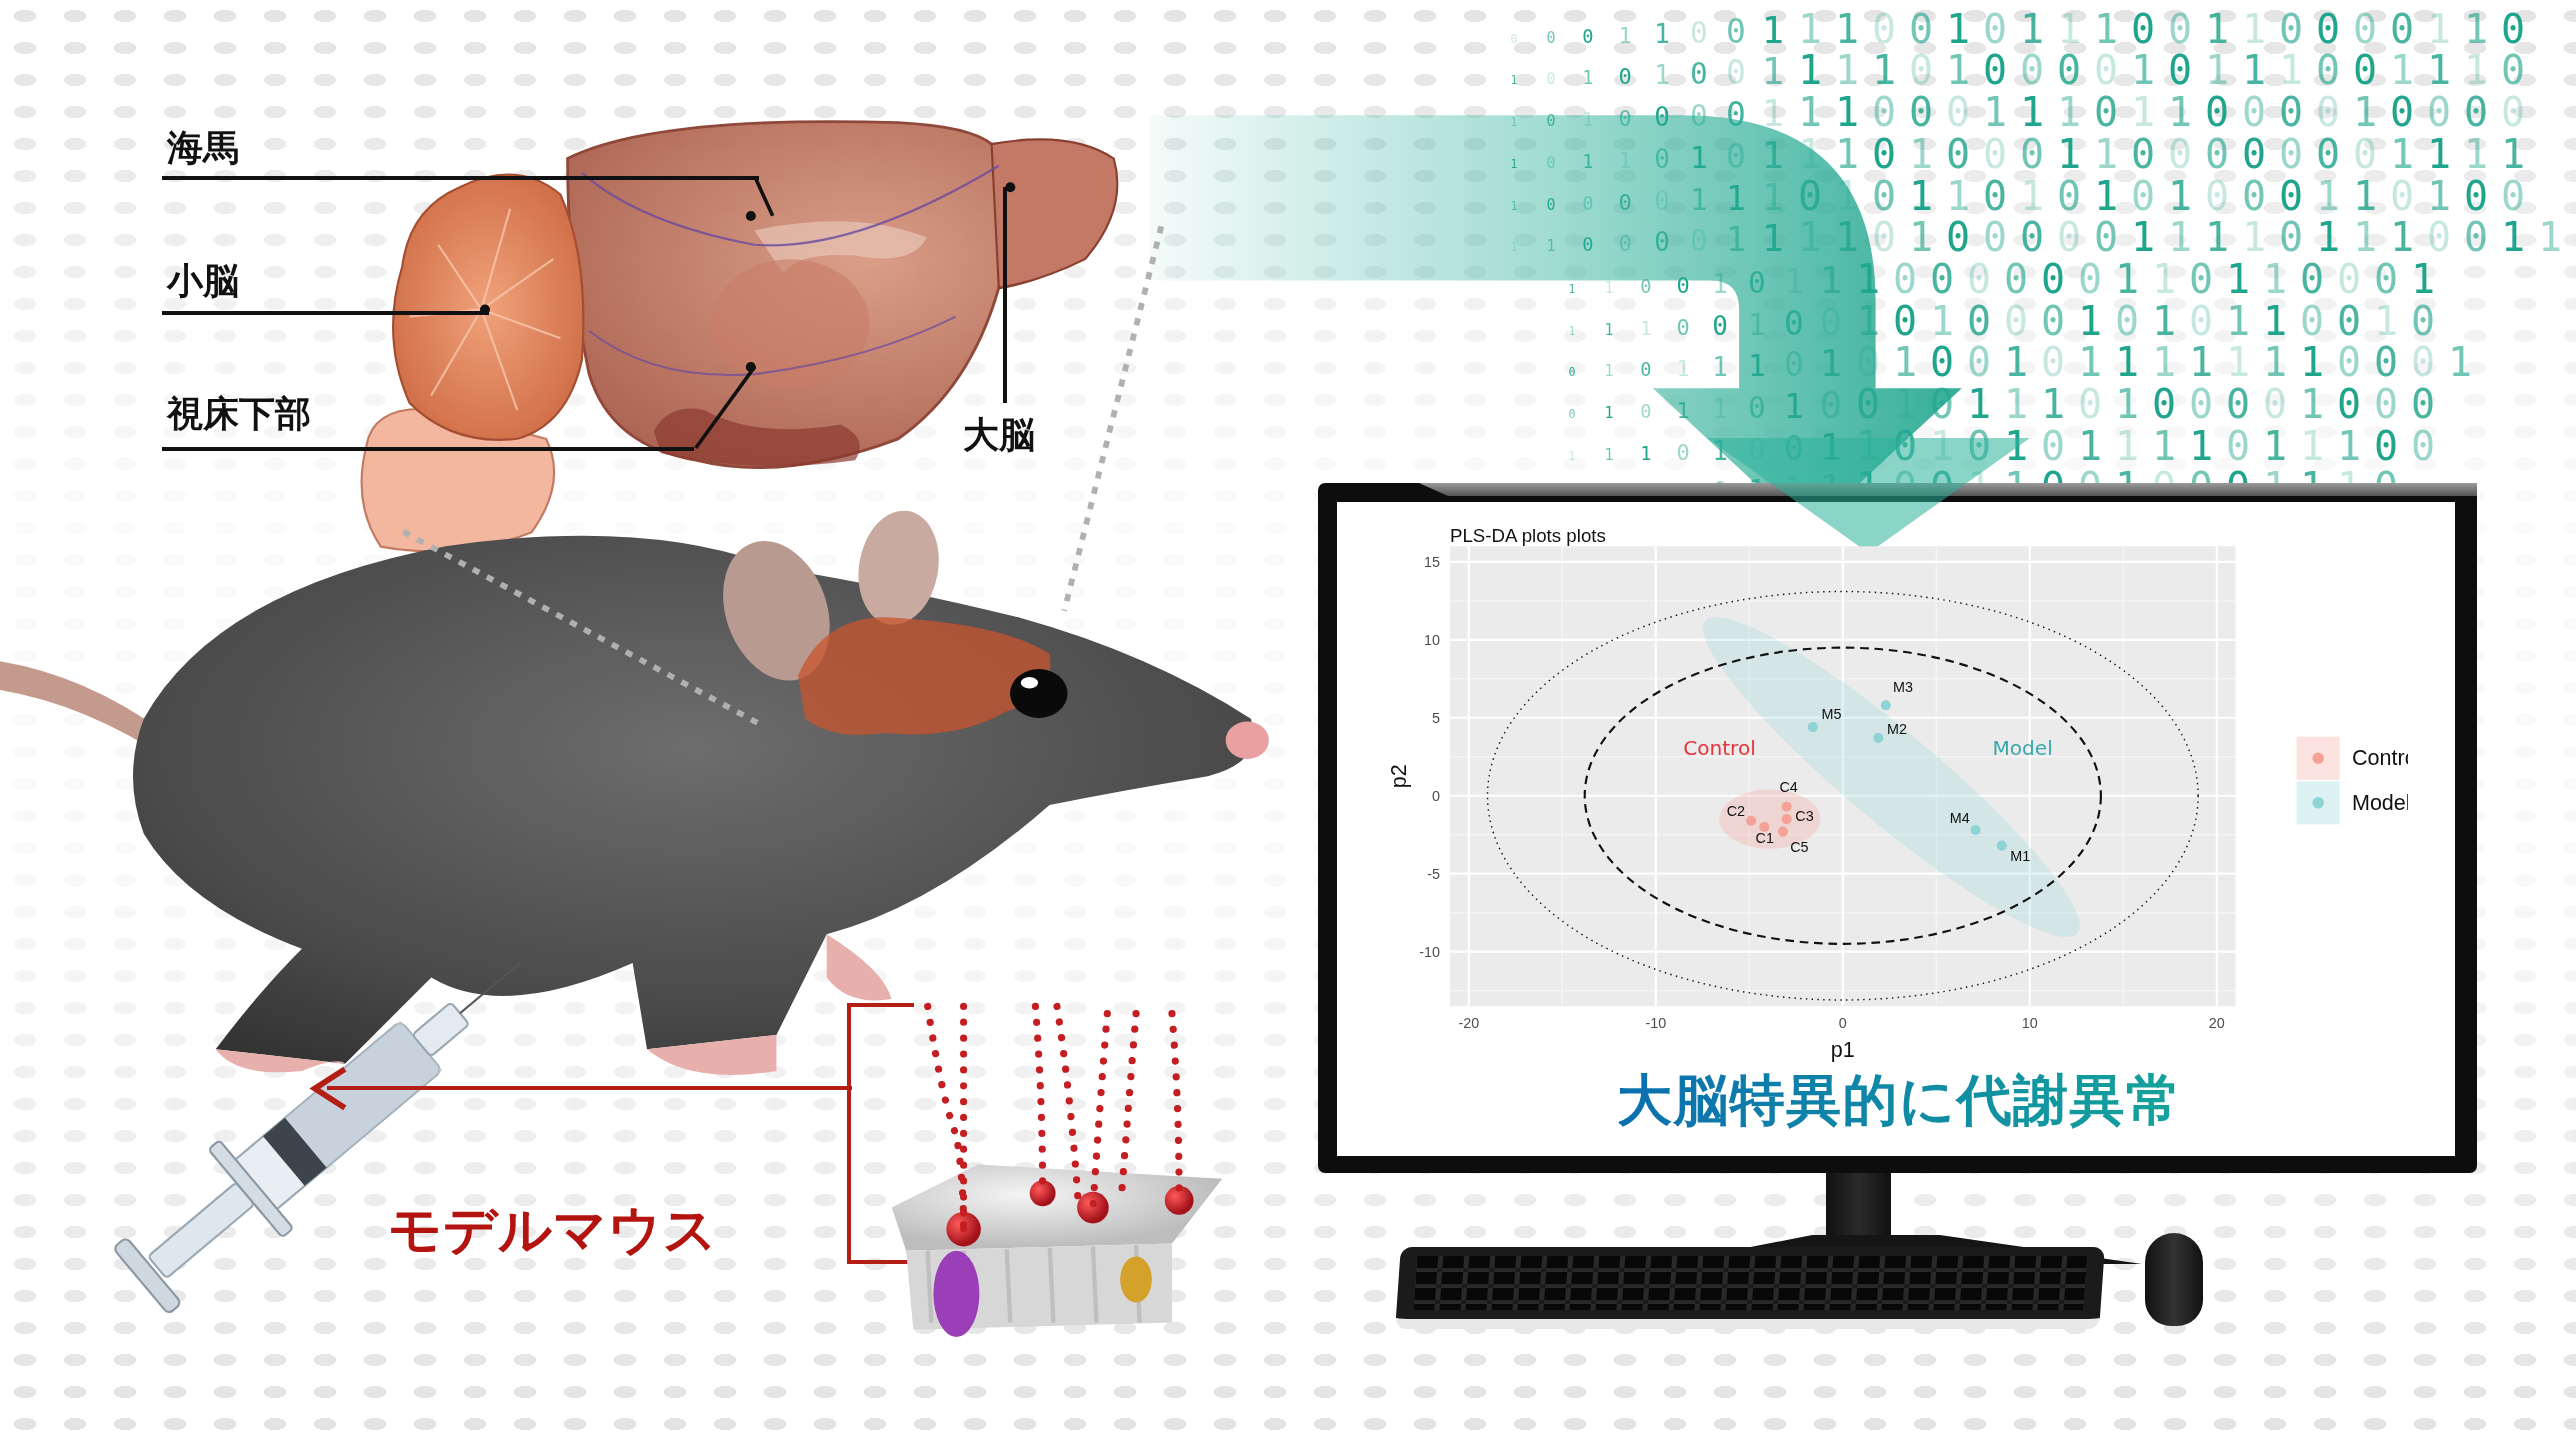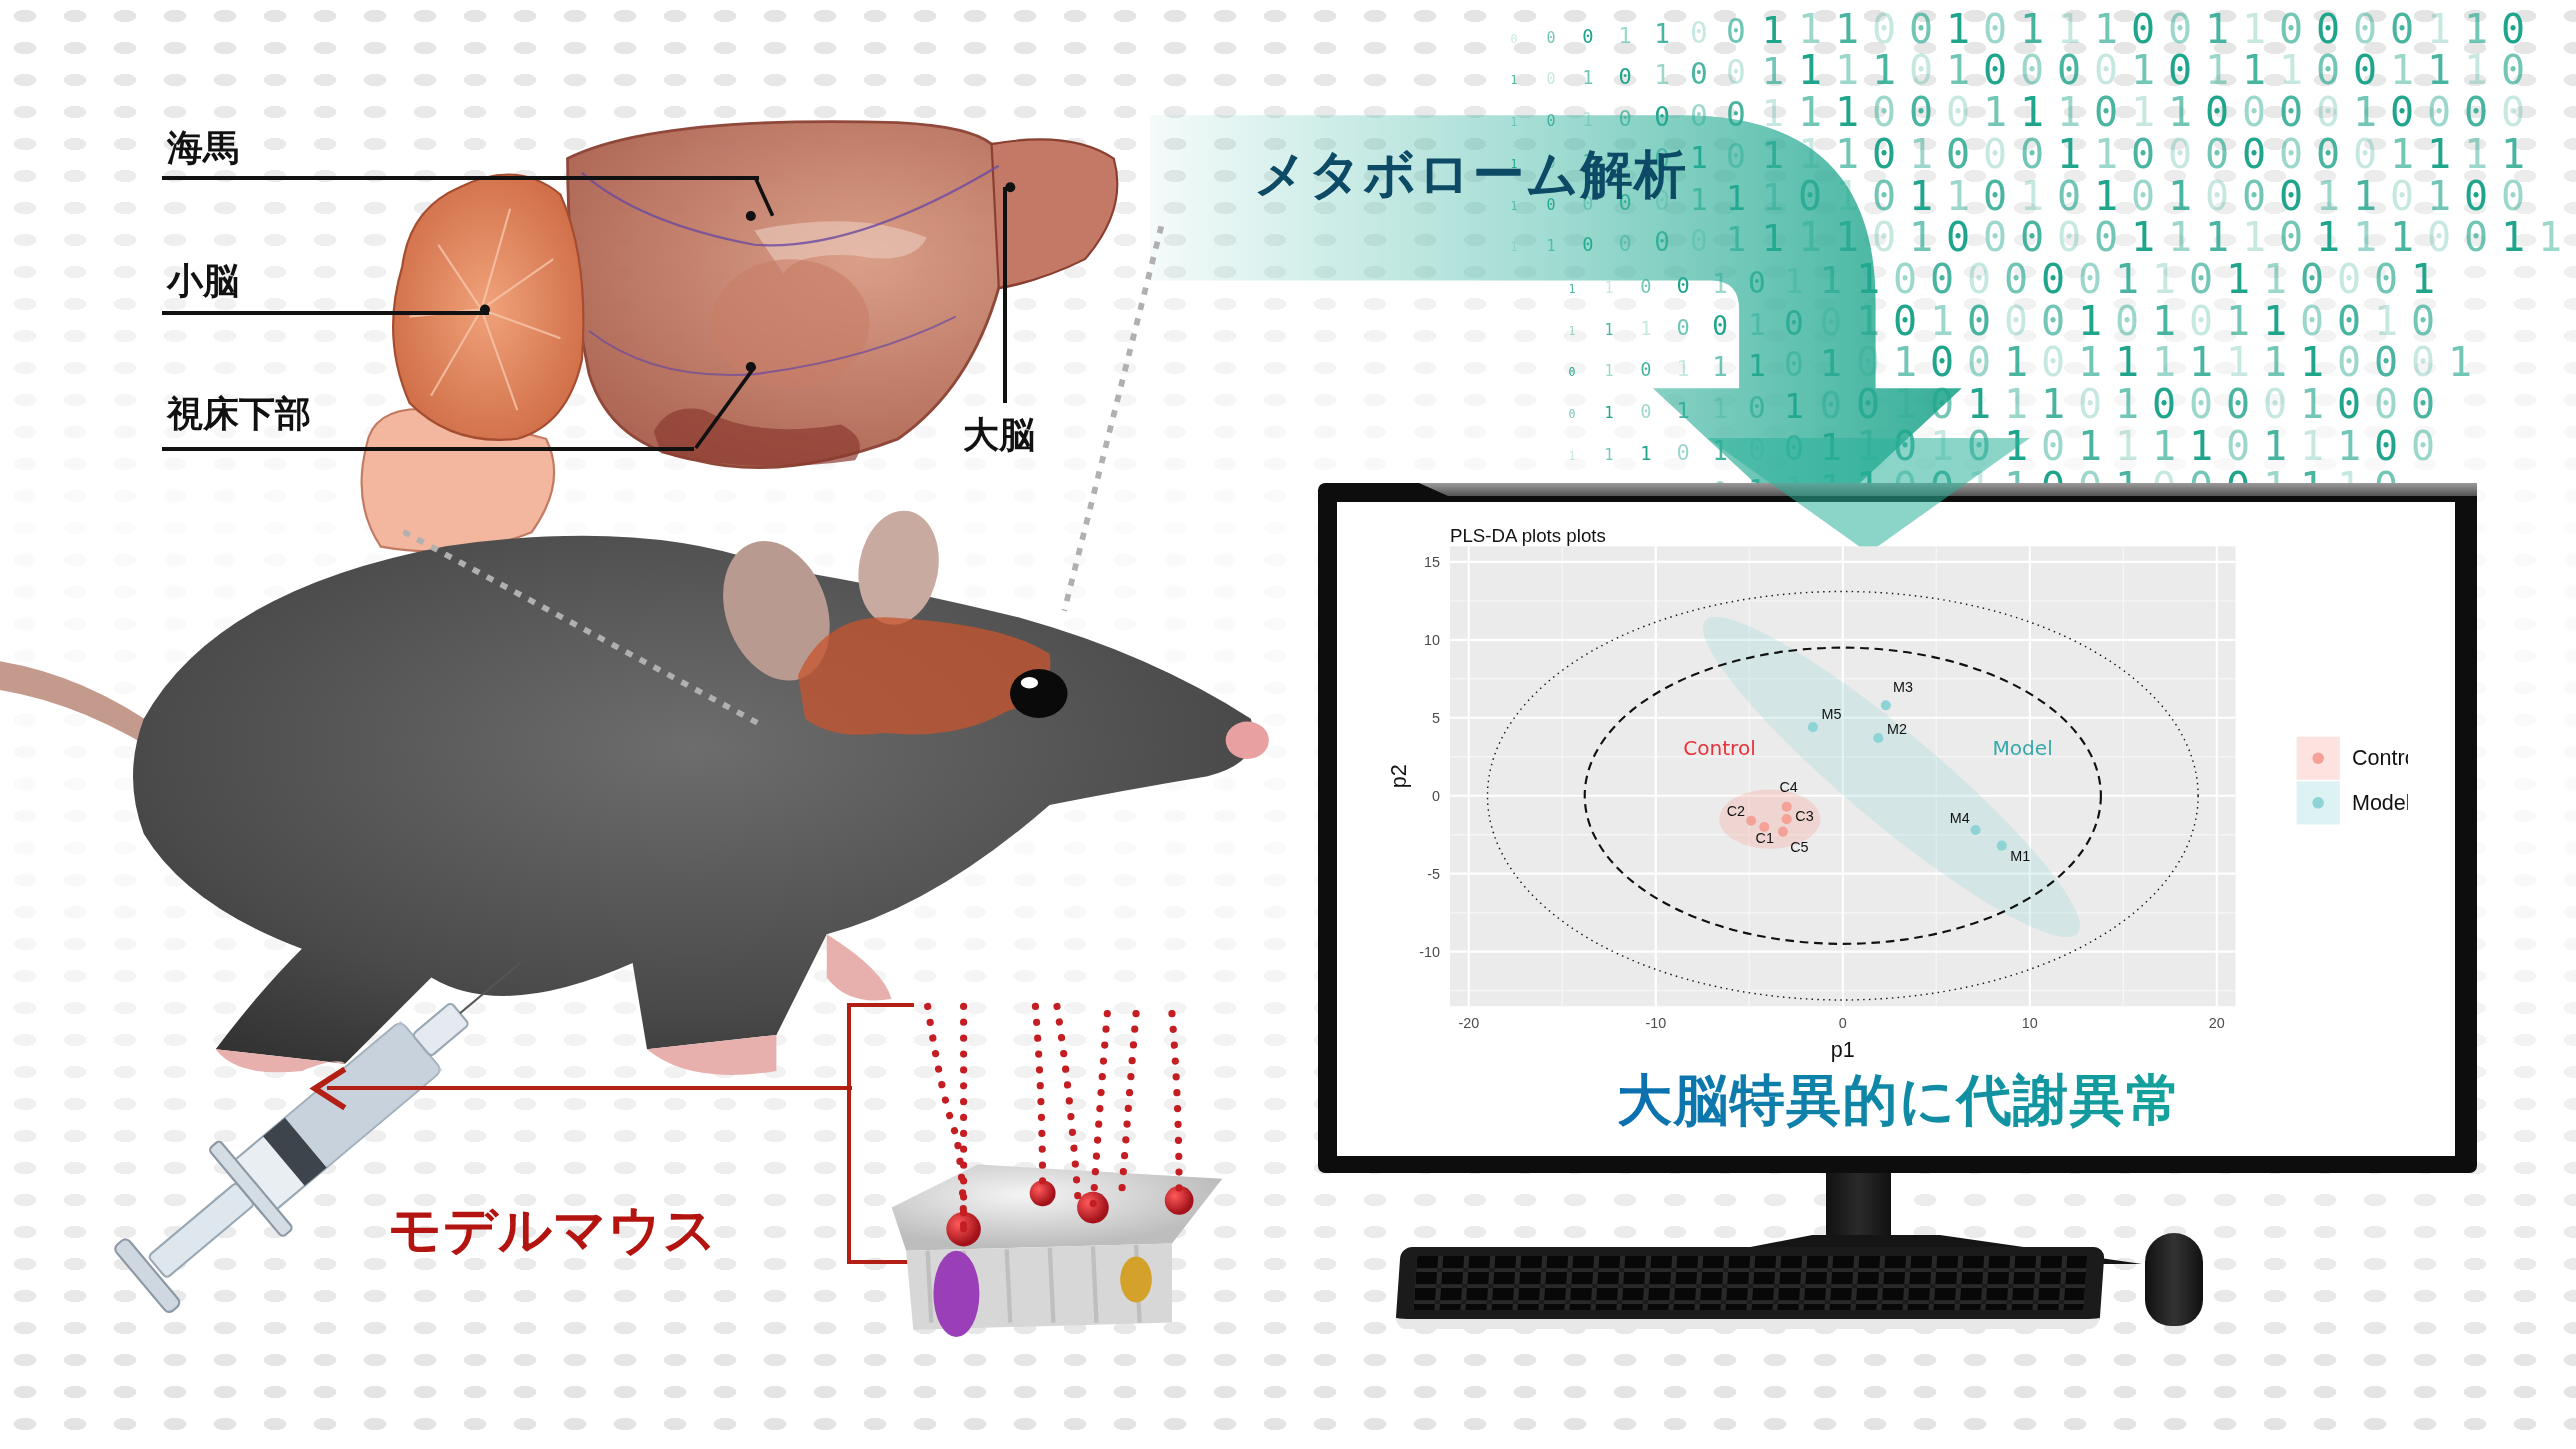--- a/index.html
+++ b/index.html
@@ -73,21 +73,20 @@
     <linearGradient id="ag" x1="0" y1="0" x2="1" y2="0">
       <stop offset="0" stop-color="#2bb09a" stop-opacity="0.05"></stop>
       <stop offset="0.5" stop-color="#2bb09a" stop-opacity="0.45"></stop>
       <stop offset="1" stop-color="#1fa58c" stop-opacity="0.9"></stop>
     </linearGradient>
   </defs>
   <path d="M0,0 L740,0 Q1010,0 1010,260 L1010,380 L1130,380 L915,580 L700,380 L820,380 L820,270 Q820,230 780,230 L0,230 Z" fill="url(#ag)"></path>
 </svg>
 
 <div class="title-meta">
-  <div>メタボローム解析</div>
 </div>
 
 <svg class="brain" viewBox="0 0 1180 640">
   <defs>
     <radialGradient id="bg1" cx="0.55" cy="0.4" r="0.7">
       <stop offset="0" stop-color="#d99a82"></stop>
       <stop offset="1" stop-color="#a65a48"></stop>
     </radialGradient>
     <radialGradient id="cb" cx="0.5" cy="0.5" r="0.6">
       <stop offset="0" stop-color="#f0a27a"></stop>

